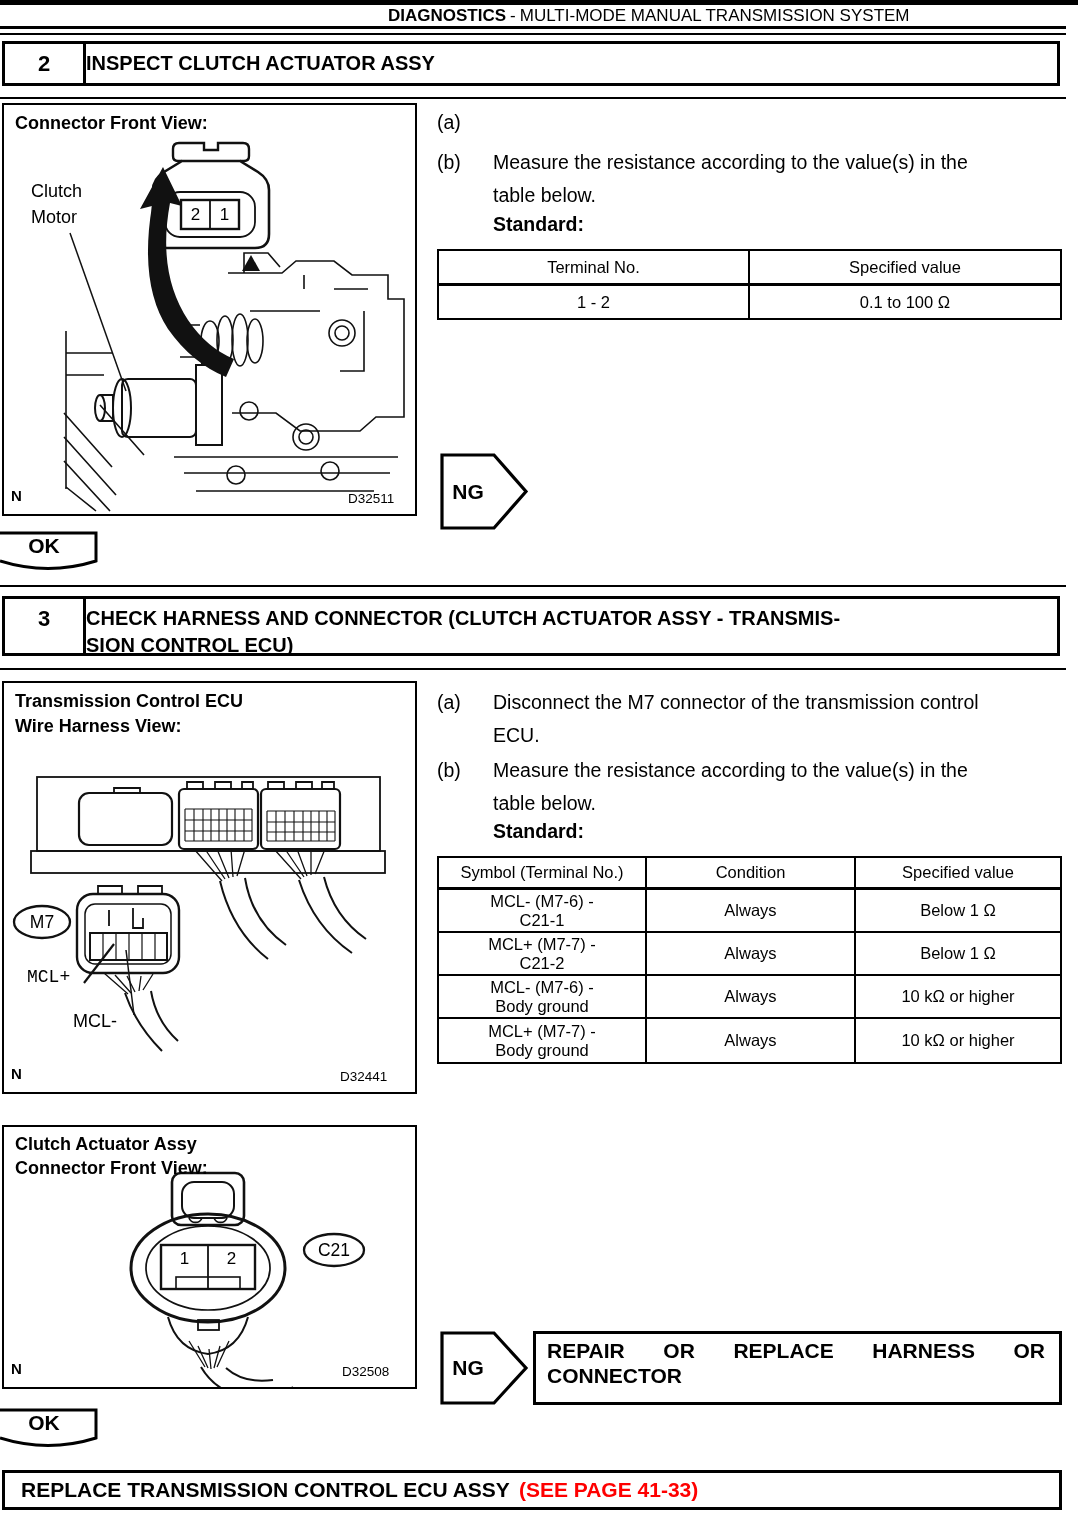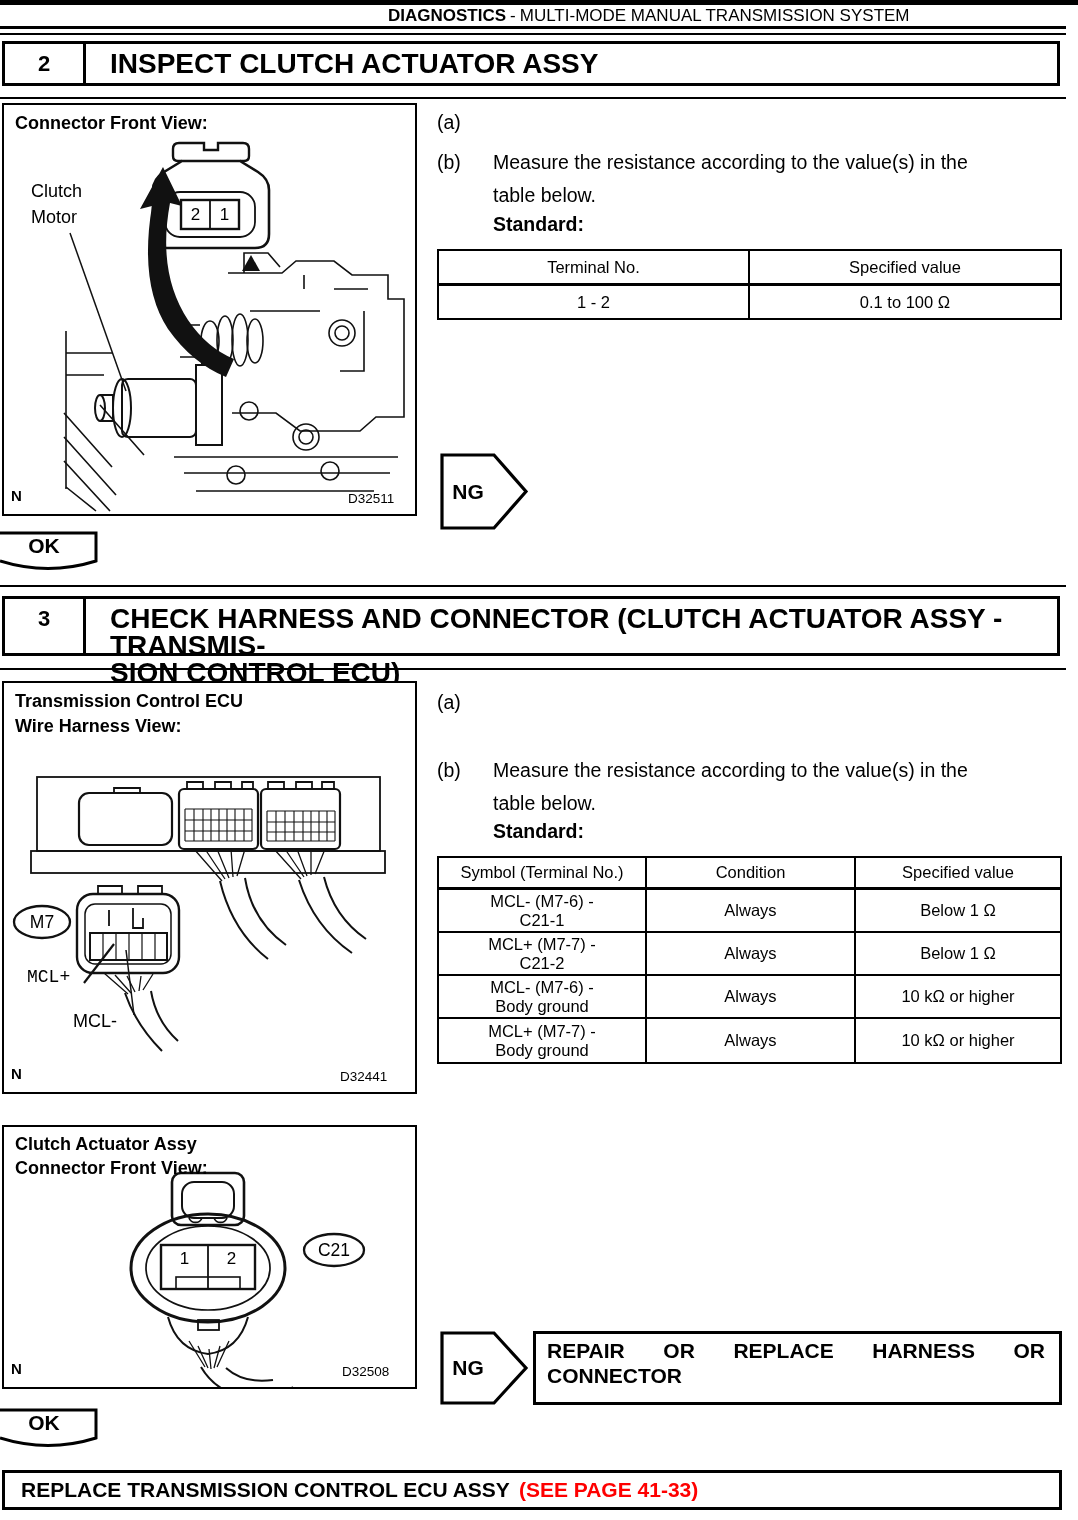--- a/index.html
+++ b/index.html
@@ -5,21 +5,21 @@
   html,body{margin:0;padding:0;background:#fff;}
   .page{position:relative;width:1078px;height:1520px;background:#ffffff;overflow:hidden;
         font-family:"Liberation Sans","DejaVu Sans",sans-serif;color:#000;}
   .rule{position:absolute;background:#000;}
   .topbar{position:absolute;left:0;top:0;width:1078px;height:5px;background:#000;}
   .runhead{position:absolute;left:388px;top:6px;display:flex;gap:4px;align-items:baseline;font-size:17px;}
   .runhead .sec{font-weight:bold;}
   .stepbox{position:absolute;left:2px;width:1058px;display:flex;border:3px solid #000;background:#fff;box-sizing:border-box;}
   .stepnum{width:78px;border-right:3px solid #000;display:flex;justify-content:center;align-items:flex-start;
            font-weight:bold;font-size:22px;padding-top:7px;}
-  .steptitle{flex:1;padding:6px 6px 0 24px;font-weight:bold;font-size:28px;line-height:27px;}
+  .steptitle{flex:1;padding:6px 6px 0 0;font-weight:bold;font-size:20px;line-height:27px;}
   .figbox{position:absolute;left:2px;width:411px;border:2.5px solid #000;background:#fff;box-sizing:content-box;}
   .figbox svg{position:absolute;left:0;top:0;}
   .figtitle{position:absolute;font-weight:bold;font-size:18px;line-height:25px;white-space:nowrap;}
   .figlabel{position:absolute;font-size:18px;white-space:nowrap;}
   .pinnum{position:absolute;display:flex;align-items:center;justify-content:center;font-size:17px;}
   .ovallabel{position:absolute;display:flex;align-items:center;justify-content:center;font-size:17.5px;}
   .corner-n{position:absolute;font-size:15px;font-weight:600;}
   .figid{position:absolute;font-size:13.5px;}
   .inst{position:absolute;left:437px;display:flex;font-size:19.5px;line-height:33px;}
   .inst .mk{width:56px;flex:none;}
@@ -194,20 +194,24 @@
     </div>
     <div class="ovallabel" style="left:9px;top:223px;width:58px;height:32px;">M7</div>
     <div class="figlabel" style="left:23px;top:284px;font-family:Liberation Mono, monospace;">MCL+</div>
     <div class="figlabel" style="left:69px;top:328px;">MCL-</div>
     <div class="corner-n" style="left:7px;top:382px;">N</div>
     <div class="figid" style="left:336px;top:386px;">D32441</div>
   </div>
 
   <div class="inst" style="top:686px;">
     <div class="mk">(a)</div>
+    <div class="lines">
+      <div>Disconnect the M7 connector of the transmission control</div>
+      <div>ECU.</div>
+    </div>
   </div>
   <div class="inst" style="top:754px;">
     <div class="mk">(b)</div>
     <div class="lines">
       <div>Measure the resistance according to the value(s) in the</div>
       <div>table below.</div>
     </div>
   </div>
   <div class="std" style="top:820px;">Standard:</div>
 

